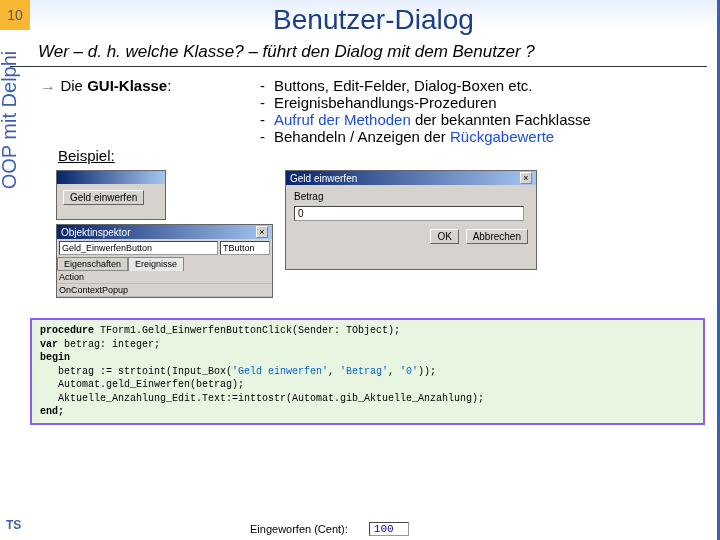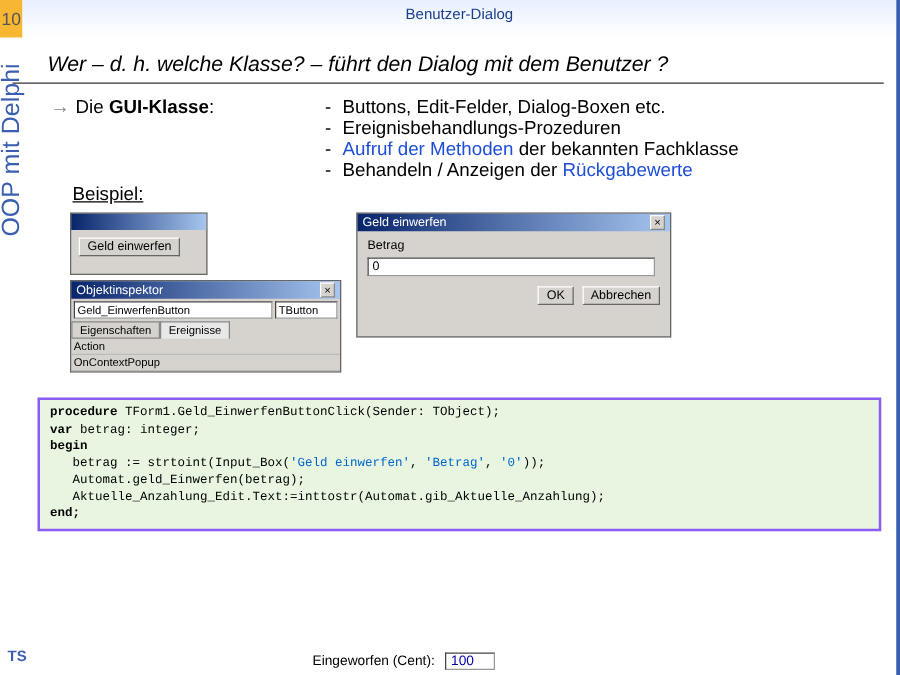--- a/index.html
+++ b/index.html
@@ -5,27 +5,27 @@
   * { box-sizing: border-box; margin: 0; padding: 0; }
   body {
     width: 720px; height: 540px;
     font-family: Arial, sans-serif;
     background: #fff;
     border-right: 3px solid #3b5fb0;
     position: relative;
   }
   .top-bar { display: flex; align-items: stretch; height: 30px; }
   .slide-num {
-    width: 18px; background: #f7b733;
+    width: 30px; background: #f7b733;
     display: flex; align-items: center; justify-content: center;
     font-size: 14px; color: #555; text-align: center;
   }
   .title-area {
     flex: 1; text-align: center;
-    color: #1a3e8a; font-size: 12px; font-weight: normal;
+    color: #1a3e8a; font-size: 28px; font-weight: normal;
     padding-top: 4px;
     background: linear-gradient(180deg, #e8f0ff 0%, #ffffff 100%);
   }
   .subtitle {
     font-style: italic; font-size: 17px;
     padding: 8px 20px 4px 28px;
     border-bottom: 1px solid #333;
     margin: 4px 10px 0 10px;
   }
   .content {
@@ -97,24 +97,24 @@
   }
   .kw { color: #000; font-weight: bold; }
   .str { color: #0066cc; }
   .ts-label {
     position: absolute; left: 6px; bottom: 8px;
     color: #3b5fb0; font-size: 12px; font-weight: bold;
   }
   .bottom-widget {
     position: absolute; left: 250px; bottom: 4px;
     font-family: Tahoma, sans-serif; font-size: 11px;
-    display: flex; align-items: center; gap: 8px;
+    display: flex; align-items: center; gap: 21px;
   }
   .bottom-widget .val {
-    background:#fff; border:1px inset #999; color:#00a; padding:0 4px; width:40px;
+    background:#fff; border:1px inset #999; color:#00a; padding:0 4px; width:40px;font-family:Liberation Mono, monospace;
   }
 </style>
 </head>
 <body>
 
 <div class="top-bar">
   <div class="slide-num">10</div>
   <div class="title-area">Benutzer-Dialog</div>
 </div>
 

